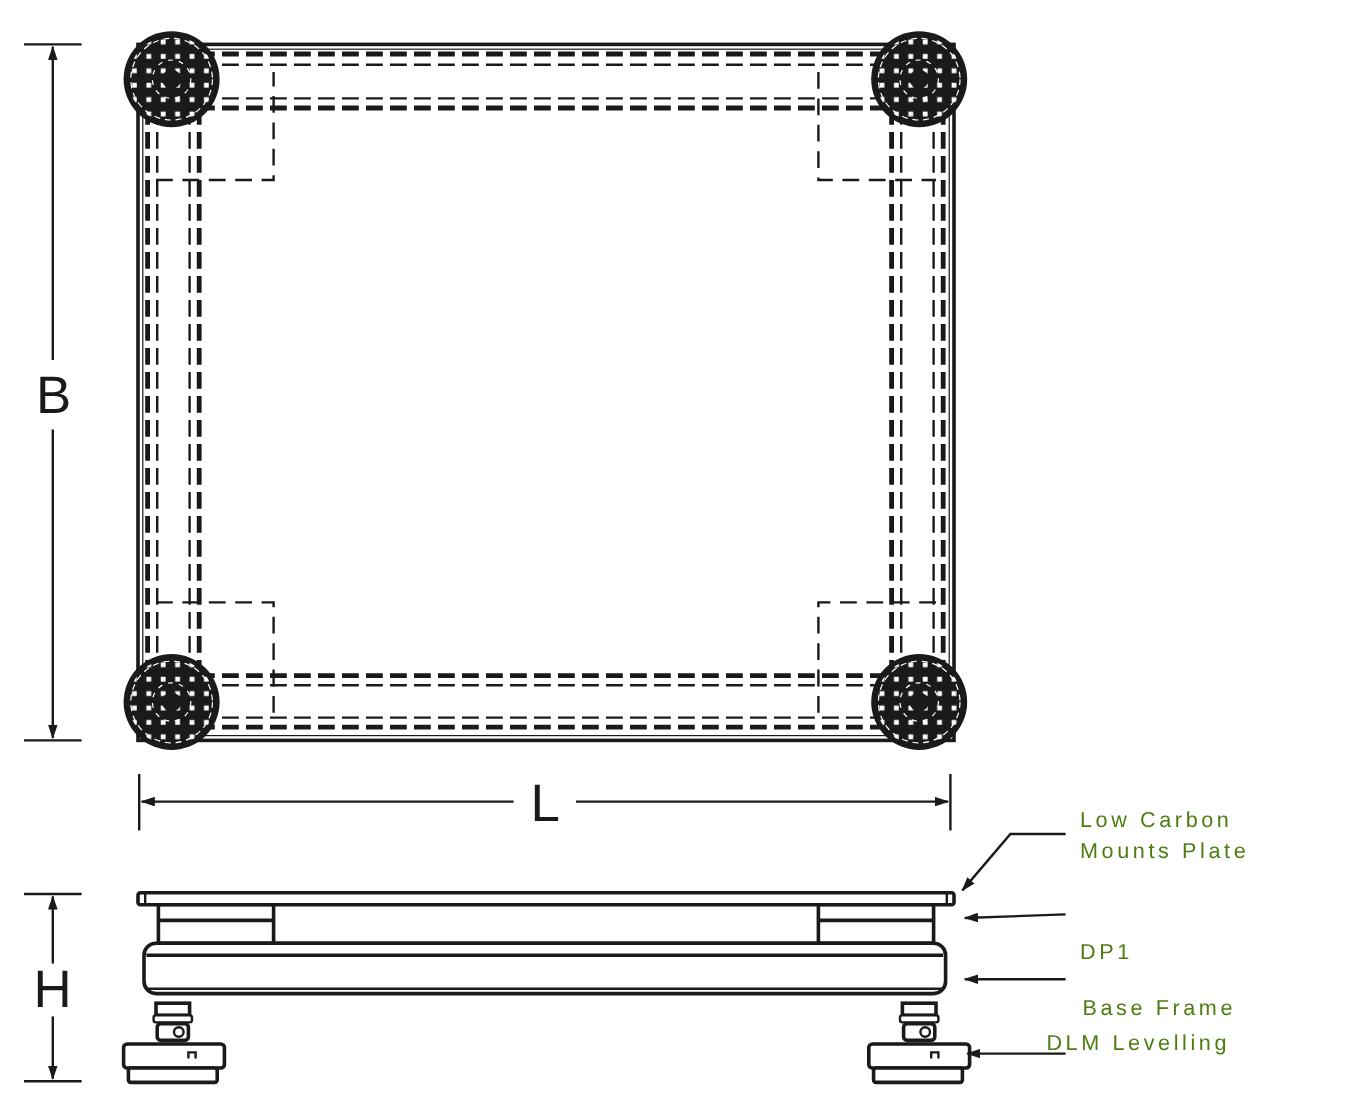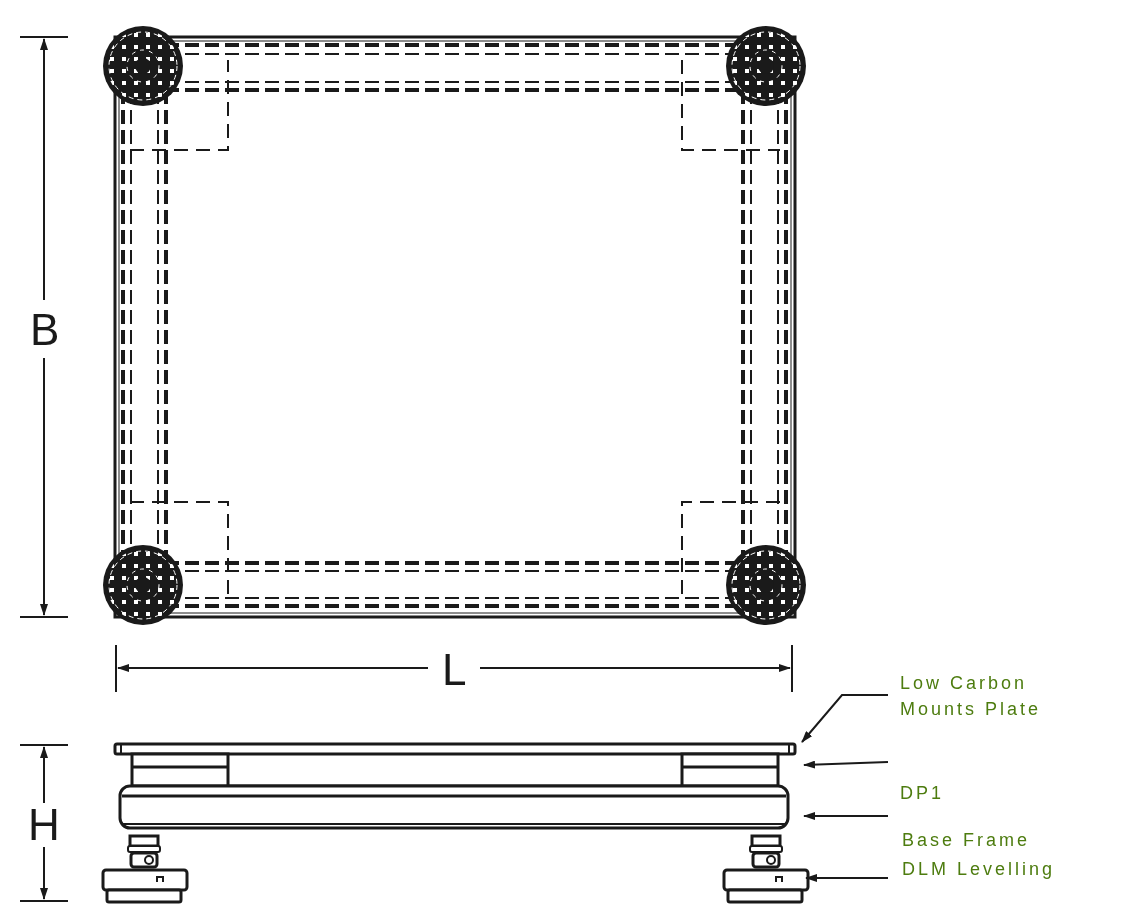--- a/index.html
+++ b/index.html
@@ -147,15 +147,15 @@
 <div class="callout" style="left:900px; top:670px;">
   <span>Low Carbon</span>
   <span>Mounts Plate</span>
 </div>
 <div class="callout" style="left:900px; top:736px;margin-top:44px;">
   <span>DP1</span>
 </div>
 <div class="callout" style="left:902px; top:803px;margin-top:24px;">
   <span>Base Frame</span>
 </div>
-<div class="callout" style="left:902px; top:856px;">
+<div class="callout" style="left:872px; top:856px;">
   <span>DLM Levelling</span>
 </div>
 
 </body></html>

